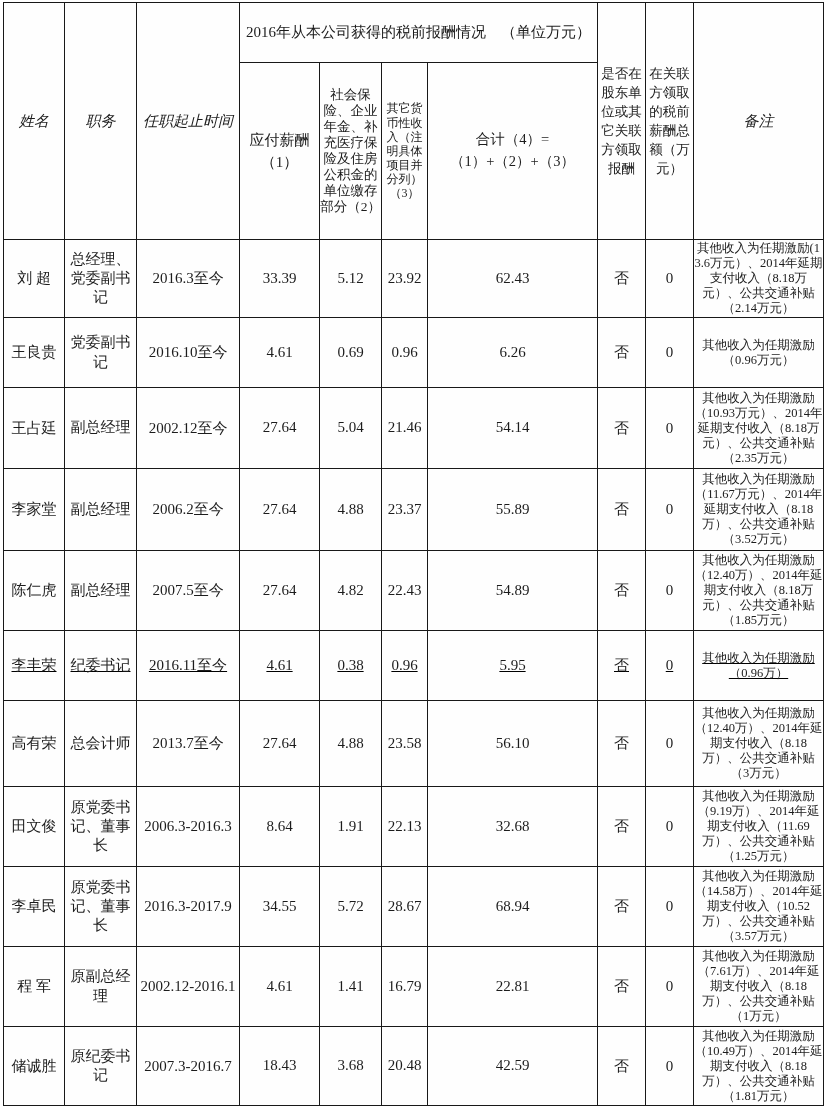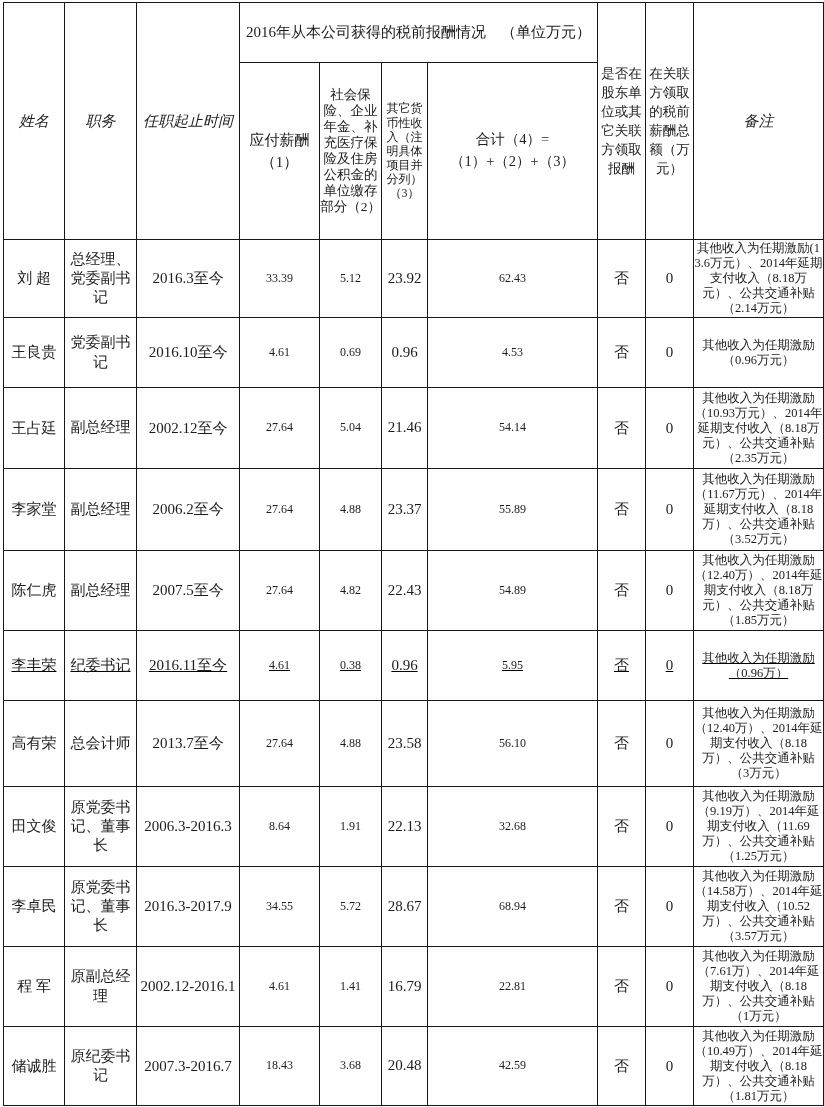--- a/index.html
+++ b/index.html
@@ -32,21 +32,21 @@
   .h-main   { font-size: 15px; padding: 0 4px; line-height: 1.4; font-style: italic; }
   .h-pay    { font-size: 15px; padding: 0 6px; line-height: 1.5; }
   .h-social { font-size: 13.5px; padding: 0 4px; line-height: 1.18; }
   .h-other  { font-size: 12px; padding: 0 4px; line-height: 1.18; }
   .h-total  { font-size: 14.5px; text-align: left; padding: 0 9px; line-height: 1.5; margin-top: 20px; }
   .h-yesno, .h-amount { font-size: 13.5px; padding: 0 4px; line-height: 1.42; }
   
   .c-name    { font-size: 15px; padding: 0 10px; line-height: 1.5; }
   .c-pos     { font-size: 15px; text-align: left; padding: 0 6px; line-height: 1.28; margin-left: 36px; }
   .c-tenure  { font-size: 15px; text-align: left; padding: 0 8px; line-height: 1.4; word-break: break-all; }
-  .c-num     { font-size: 12px; line-height: 1.3; }
+  .c-num     { font-size: 15px; line-height: 1.3; }
   .c-othernum{ font-size: 15px; line-height: 1.3; padding: 0 6px; word-break: break-all; }
   .c-mid     { font-size: 15px; }
   .c-remarks { font-size: 12.5px; text-align: left; padding: 2px 5px; line-height: 1.2; word-break: break-all; margin-left: 44px; }
 </style>
 </head>
 <body>
 
 <table class="comp">
   <colgroup>
     <col style="width:61px">
@@ -91,21 +91,21 @@
     <td class="c-remarks">其他收入为任期激励(13.6万元）、2014年延期支付收入（8.18万元）、公共交通补贴（2.14万元）</td>
   </tr>
 
   <tr style="height: 70px;">
     <td class="c-name">王良贵</td>
     <td class="c-pos">党委副书记</td>
     <td class="c-tenure">2016.10至今</td>
     <td class="c-num">4.61</td>
     <td class="c-num">0.69</td>
     <td class="c-othernum">0.96</td>
-    <td class="c-num">4.53</td>
+    <td class="c-num">6.26</td>
     <td class="c-mid">否</td>
     <td class="c-mid">0</td>
     <td class="c-remarks">其他收入为任期激励（0.96万元）</td>
   </tr>
 
   <tr style="height: 81px;">
     <td class="c-name">王占廷</td>
     <td class="c-pos">副总经理</td>
     <td class="c-tenure">2002.12至今</td>
     <td class="c-num">27.64</td>

